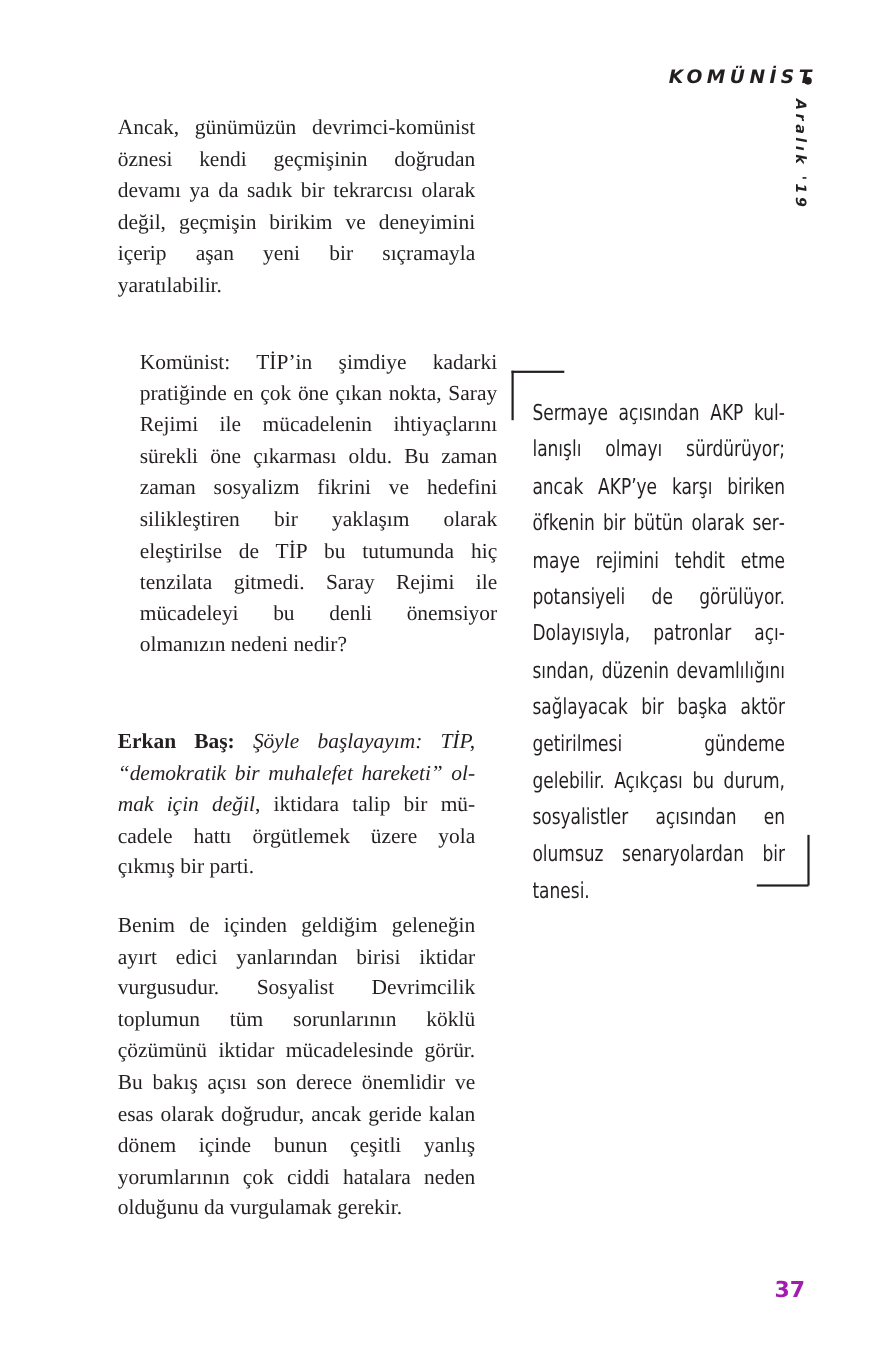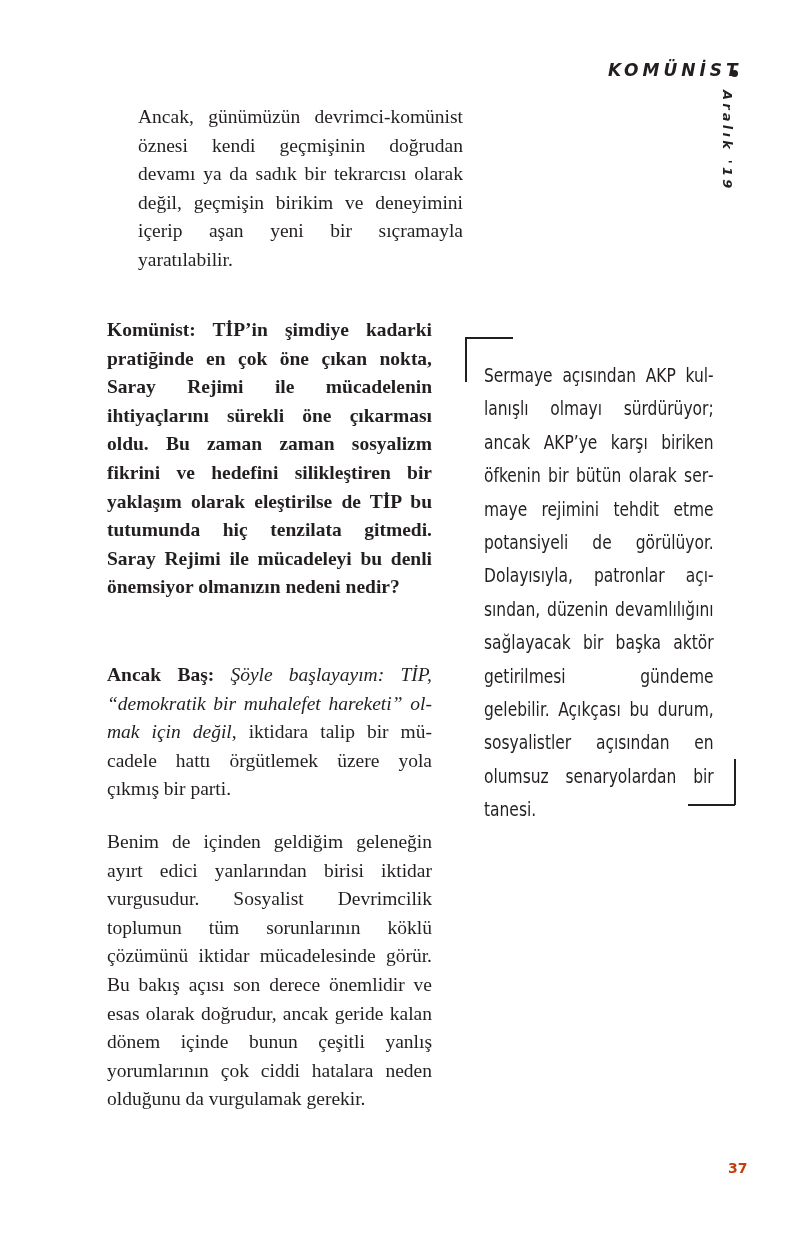--- a/index.html
+++ b/index.html
@@ -56,22 +56,22 @@
       font-family: "Liberation Serif", "DejaVu Serif", serif;
       font-size: 19.5px;
       line-height: 28.6px;
       text-align: justify;
       hyphens: manual;
       color: #231f20;
     }
     .col-left p {
       margin: 0;
     }
-    .para-1 { top: 103px; margin-left: 31px; }
-    .question { top: 316px; font-weight: bold; }
+    .para-1 { top: 103px; }
+    .question { top: 316px; font-weight: normal; margin-left: 20px; }
     .answer-1 { top: 661px; }
     .answer-2 { top: 828px; }
     .speaker { font-weight: bold; }
     .ital { font-style: italic; }
 
     .pull-quote {
       position: absolute;
       left: 484px;
       top: 359px;
       width: 230px;
@@ -92,45 +92,45 @@
       position: absolute; left: 465px; top: 337px; width: 1.5px; height: 45px; background: #231f20;
     }
     .bracket-br-v {
       position: absolute; left: 734px; top: 759px; width: 1.5px; height: 46px; background: #231f20;
     }
     .bracket-br-h {
       position: absolute; left: 688px; top: 804px; width: 47px; height: 1.5px; background: #231f20;
     }
     .page-number {
       position: absolute;
-      left: 728px;
+      left: 704px;
       top: 1160px;
       font-family: "DejaVu Sans", sans-serif;
       font-weight: bold;
-      font-size: 14px;
-      color: #c2410c;
+      font-size: 20px;
+      color: #a21caf;
     }
   </style>
 </head>
 <body>
 
 <div class="header-brand">KOMÜNİST</div>
 <div class="header-dot"></div>
 <div class="header-date">Aralık '19</div>
 
 <div class="col-left para-1">
   <p>Ancak, günümüzün devrimci-ko­münist öznesi kendi geçmişinin doğ­rudan devamı ya da sadık bir tekrar­cısı olarak değil, geçmişin birikim ve deneyimini içerip aşan yeni bir sıçra­mayla yaratılabilir.</p>
 </div>
 
 <div class="col-left question">
   <p>Komünist: TİP’in şimdiye kadarki pratiğinde en çok öne çıkan nok­ta, Saray Rejimi ile mücadelenin ihtiyaçlarını sürekli öne çıkarması oldu. Bu zaman zaman sosyalizm fikrini ve hedefini silikleştiren bir yaklaşım olarak eleştirilse de TİP bu tutumunda hiç tenzilata gitme­di. Saray Rejimi ile mücadeleyi bu denli önemsiyor olmanızın nedeni nedir?</p>
 </div>
 
 <div class="col-left answer-1">
-  <p><span class="speaker">Ancak Baş:</span> <span class="ital">Şöyle başlayayım: TİP, “demokratik bir muhalefet hareketi” ol­mak için değil</span><span>, iktidara talip bir mü­cadele hattı örgütlemek üzere yola çıkmış bir parti.</span></p>
+  <p><span class="speaker">Erkan Baş:</span> <span class="ital">Şöyle başlayayım: TİP, “demokratik bir muhalefet hareketi” ol­mak için değil</span><span>, iktidara talip bir mü­cadele hattı örgütlemek üzere yola çıkmış bir parti.</span></p>
 </div>
 
 <div class="col-left answer-2">
   <p>Benim de içinden geldiğim gelene­ğin ayırt edici yanlarından birisi ikti­dar vurgusudur. Sosyalist Devrimci­lik toplumun tüm sorunlarının köklü çözümünü iktidar mücadelesinde gö­rür. Bu bakış açısı son derece önem­lidir ve esas olarak doğrudur, ancak geride kalan dönem içinde bunun çeşitli yanlış yorumlarının çok ciddi hatalara neden olduğunu da vurgula­mak gerekir.</p>
 </div>
 
 <div class="bracket-tl-h"></div>
 <div class="bracket-tl-v"></div>
 <div class="pull-quote">Sermaye açısından AKP kul­lanışlı olmayı sürdürüyor; ancak AKP’ye karşı biriken öfkenin bir bütün olarak ser­maye rejimini tehdit etme potansiyeli de görülüyor. Dolayısıyla, patronlar açı­sından, düzenin devamlılığını sağlayacak bir başka aktör getirilmesi gündeme gelebilir. Açıkçası bu durum, sosya­listler açısından en olumsuz senaryolardan bir tanesi.</div>
 <div class="bracket-br-v"></div>

